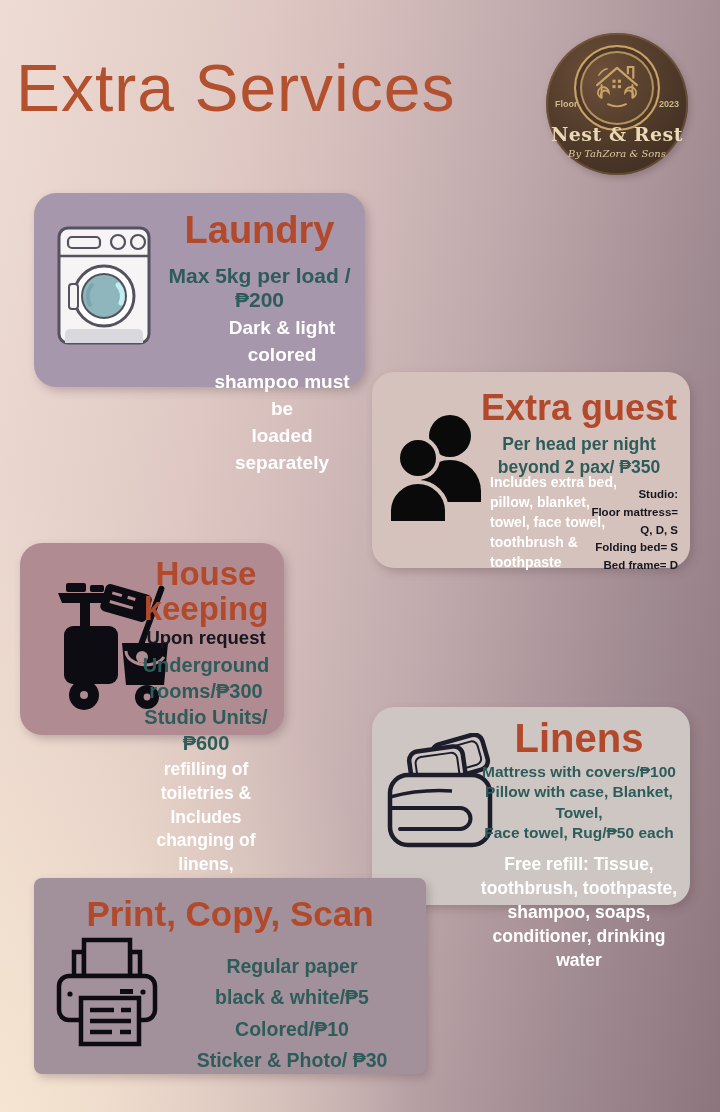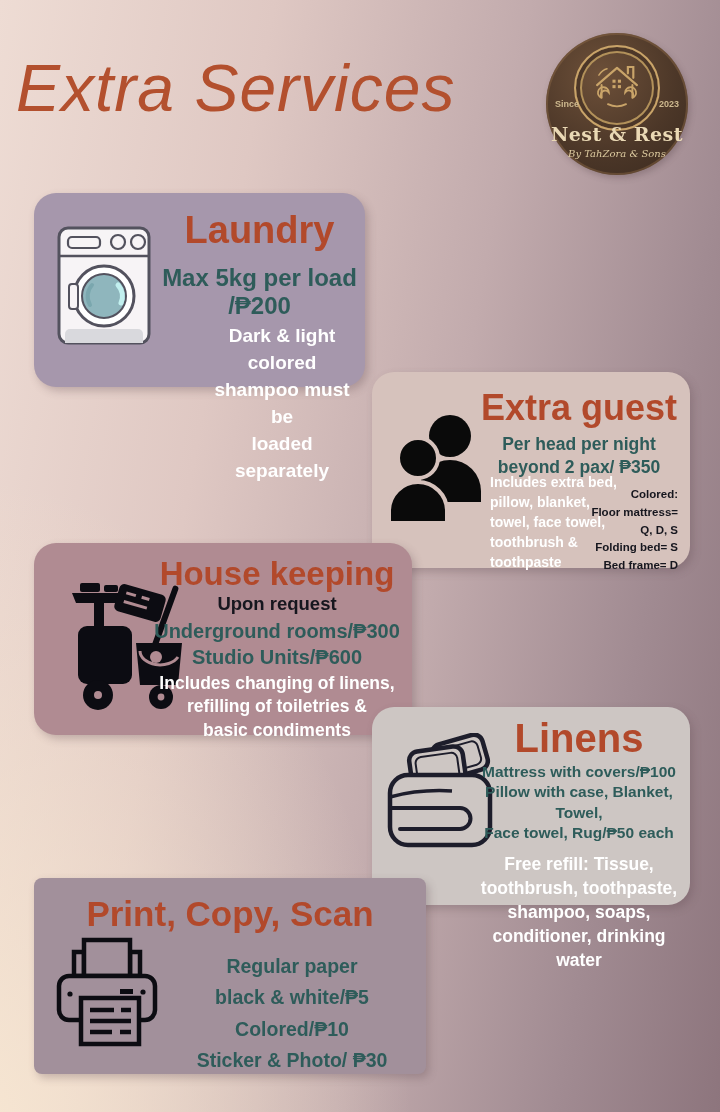--- a/index.html
+++ b/index.html
@@ -8,21 +8,21 @@
   .poster {
     position:relative; width:720px; height:1112px; overflow:hidden;
     background:
       radial-gradient(ellipse at -5% 105%, rgba(249,233,211,0.95), rgba(249,233,211,0) 42%),
       linear-gradient(100deg, #eedcd4 0%, #dfc8c3 30%, #c2abad 58%, #a18b92 82%, #8d757d 100%);
   }
 
   .page-title {
     position:absolute; left:16px; top:50px;
     font-size:66px; font-weight:400; letter-spacing:1px;
-    color:#b3502e; white-space:nowrap;font-style:italic;
+    color:#b3502e; white-space:nowrap;
   }
 
   
   .logo {
     position:absolute; left:546px; top:33px; width:142px; height:142px;
     border-radius:50%;
     background: radial-gradient(circle at 38% 30%, #6d5039, #4c3728 58%, #3a2a1f 100%);
     box-shadow: inset 0 0 0 2px rgba(140,105,70,0.45), 2px 3px 6px rgba(80,60,65,0.3);
   }
   .logo-ring {
@@ -53,38 +53,38 @@
   .card h2 { margin:0; font-weight:bold; color:#b2492b; line-height:1.05; }
   .bold { font-weight:bold; }
   .teal { color:#2e5c5a; }
   .white { color:#ffffff; }
   .dark { color:#16161e; }
 
   #card-laundry { left:34px; top:193px; width:322px; height:194px; background:#a697ac;padding-left:9px; }
   #card-laundry .icon-wrap { position:absolute; left:22px; top:32px; }
   #card-laundry .content { position:absolute; left:126px; right:6px; top:18px; text-align:center; }
   #card-laundry h2 { font-size:38px; }
-  #card-laundry .price { margin-top:13px; font-size:24px; }
+  #card-laundry .price { margin-top:13px; font-size:21px; }
   #card-laundry .notes { margin-top:3px; font-size:19px; line-height:1.42;margin-left:45px; }
 
   #card-extra-guest { left:372px; top:372px; width:318px; height:196px; background:#d6c2bc; }
   #card-extra-guest .icon-wrap { position:absolute; left:16px; top:38px; }
   #card-extra-guest .content { position:absolute; left:104px; right:8px; top:17px; text-align:center; }
   #card-extra-guest h2 { font-size:36px; }
   #card-extra-guest .price { margin-top:6px; font-size:17.5px; line-height:1.3; }
   #card-extra-guest .includes {
     position:absolute; left:118px; top:101px; width:128px; text-align:left;
     font-size:14px; line-height:1.42;
   }
   #card-extra-guest .choices {
     position:absolute; right:12px; top:114px; width:105px; text-align:right;
     font-size:11.5px; line-height:1.55;
   }
 
-  #card-housekeeping { left:34px; top:543px; width:378px; height:192px; background:#b08b92; }
+  #card-housekeeping { left:20px; top:543px; width:264px; height:192px; background:#b08b92; }
   #card-housekeeping .icon-wrap { position:absolute; left:14px; top:38px; }
   #card-housekeeping .content { position:absolute; left:112px; right:4px; top:14px; text-align:center; }
   #card-housekeeping h2 { font-size:33px; }
   #card-housekeeping .subtitle { margin-top:1px; font-size:18.5px; }
   #card-housekeeping .price { margin-top:3px; font-size:20px; line-height:1.3; }
   #card-housekeeping .notes { margin-top:2px; font-size:17.5px; line-height:1.35; }
 
   #card-linens { left:372px; top:707px; width:318px; height:198px; background:#cdc6c3; }
   #card-linens .icon-wrap { position:absolute; left:12px; top:26px; }
   #card-linens .content { position:absolute; left:100px; right:4px; top:10px; text-align:center; }
@@ -117,21 +117,21 @@
           <rect x="33" y="25" width="3.4" height="3.4" fill="#c9a469"></rect>
           <rect x="27" y="31" width="3.4" height="3.4" fill="#c9a469"></rect>
           <rect x="33" y="31" width="3.4" height="3.4" fill="#c9a469"></rect>
           <path d="M15 45 a6 6 0 1 1 8 -6 a5 5 0 1 0 -8 6" stroke="#c9a469" stroke-width="2"></path>
           <path d="M49 45 a6 6 0 1 0 -8 -6 a5 5 0 1 1 8 6" stroke="#c9a469" stroke-width="2"></path>
           <path d="M22 52 q10 5 20 0" stroke="#c9a469" stroke-width="2" stroke-linecap="round"></path>
           <path d="M12 20 q4 -6 9 -7" stroke="#c9a469" stroke-width="1.6" stroke-linecap="round"></path>
         </svg>
       </span>
     </div>
-    <span class="logo-since">Since</span>
+    <span class="logo-since">Floor</span>
     <span class="logo-year">2023</span>
     <div class="logo-brand">Nest &amp; Rest</div>
     <div class="logo-byline">By TahZora &amp; Sons</div>
   </div>
 
   <div class="card" id="card-laundry">
     <div class="icon-wrap">
       <svg width="96" height="122" viewBox="0 0 96 122" fill="none">
         <rect x="3" y="3" width="90" height="115" rx="9" fill="#f7f4f6" stroke="#53525e" stroke-width="3"></rect>
         <line x1="3" y1="31" x2="93" y2="31" stroke="#53525e" stroke-width="2.4"></line>
@@ -174,21 +174,21 @@
       </div>
     </div>
     <div class="includes bold white">
       <div>Includes extra bed,</div>
       <div>pillow, blanket,</div>
       <div>towel, face towel,</div>
       <div>toothbrush &amp;</div>
       <div>toothpaste</div>
     </div>
     <div class="choices bold dark">
-      <div>Colored:</div>
+      <div>Studio:</div>
       <div>Floor mattress=</div>
       <div>Q, D, S</div>
       <div>Folding bed= S</div>
       <div>Bed frame= D</div>
     </div>
   </div>
 
   <div class="card" id="card-housekeeping">
     <div class="icon-wrap">
       <svg width="150" height="130" viewBox="0 0 150 130" fill="none">
@@ -216,22 +216,22 @@
       </svg>
     </div>
     <div class="content">
       <h2>House keeping</h2>
       <div class="subtitle bold dark">Upon request</div>
       <div class="price bold teal">
         <div>Underground rooms/₱300</div>
         <div>Studio Units/₱600</div>
       </div>
       <div class="notes bold white">
+        <div>refilling of toiletries &amp;</div>
         <div>Includes changing of linens,</div>
-        <div>refilling of toiletries &amp;</div>
         <div>basic condiments</div>
       </div>
     </div>
   </div>
 
   <div class="card" id="card-linens">
     <div class="icon-wrap">
       <svg width="112" height="118" viewBox="0 0 112 118" fill="none">
         <g transform="rotate(-16 76 24)">
           <rect x="50" y="6" width="52" height="36" rx="9" fill="#cdc6c3" stroke="#1d1d2b" stroke-width="4.5"></rect>

